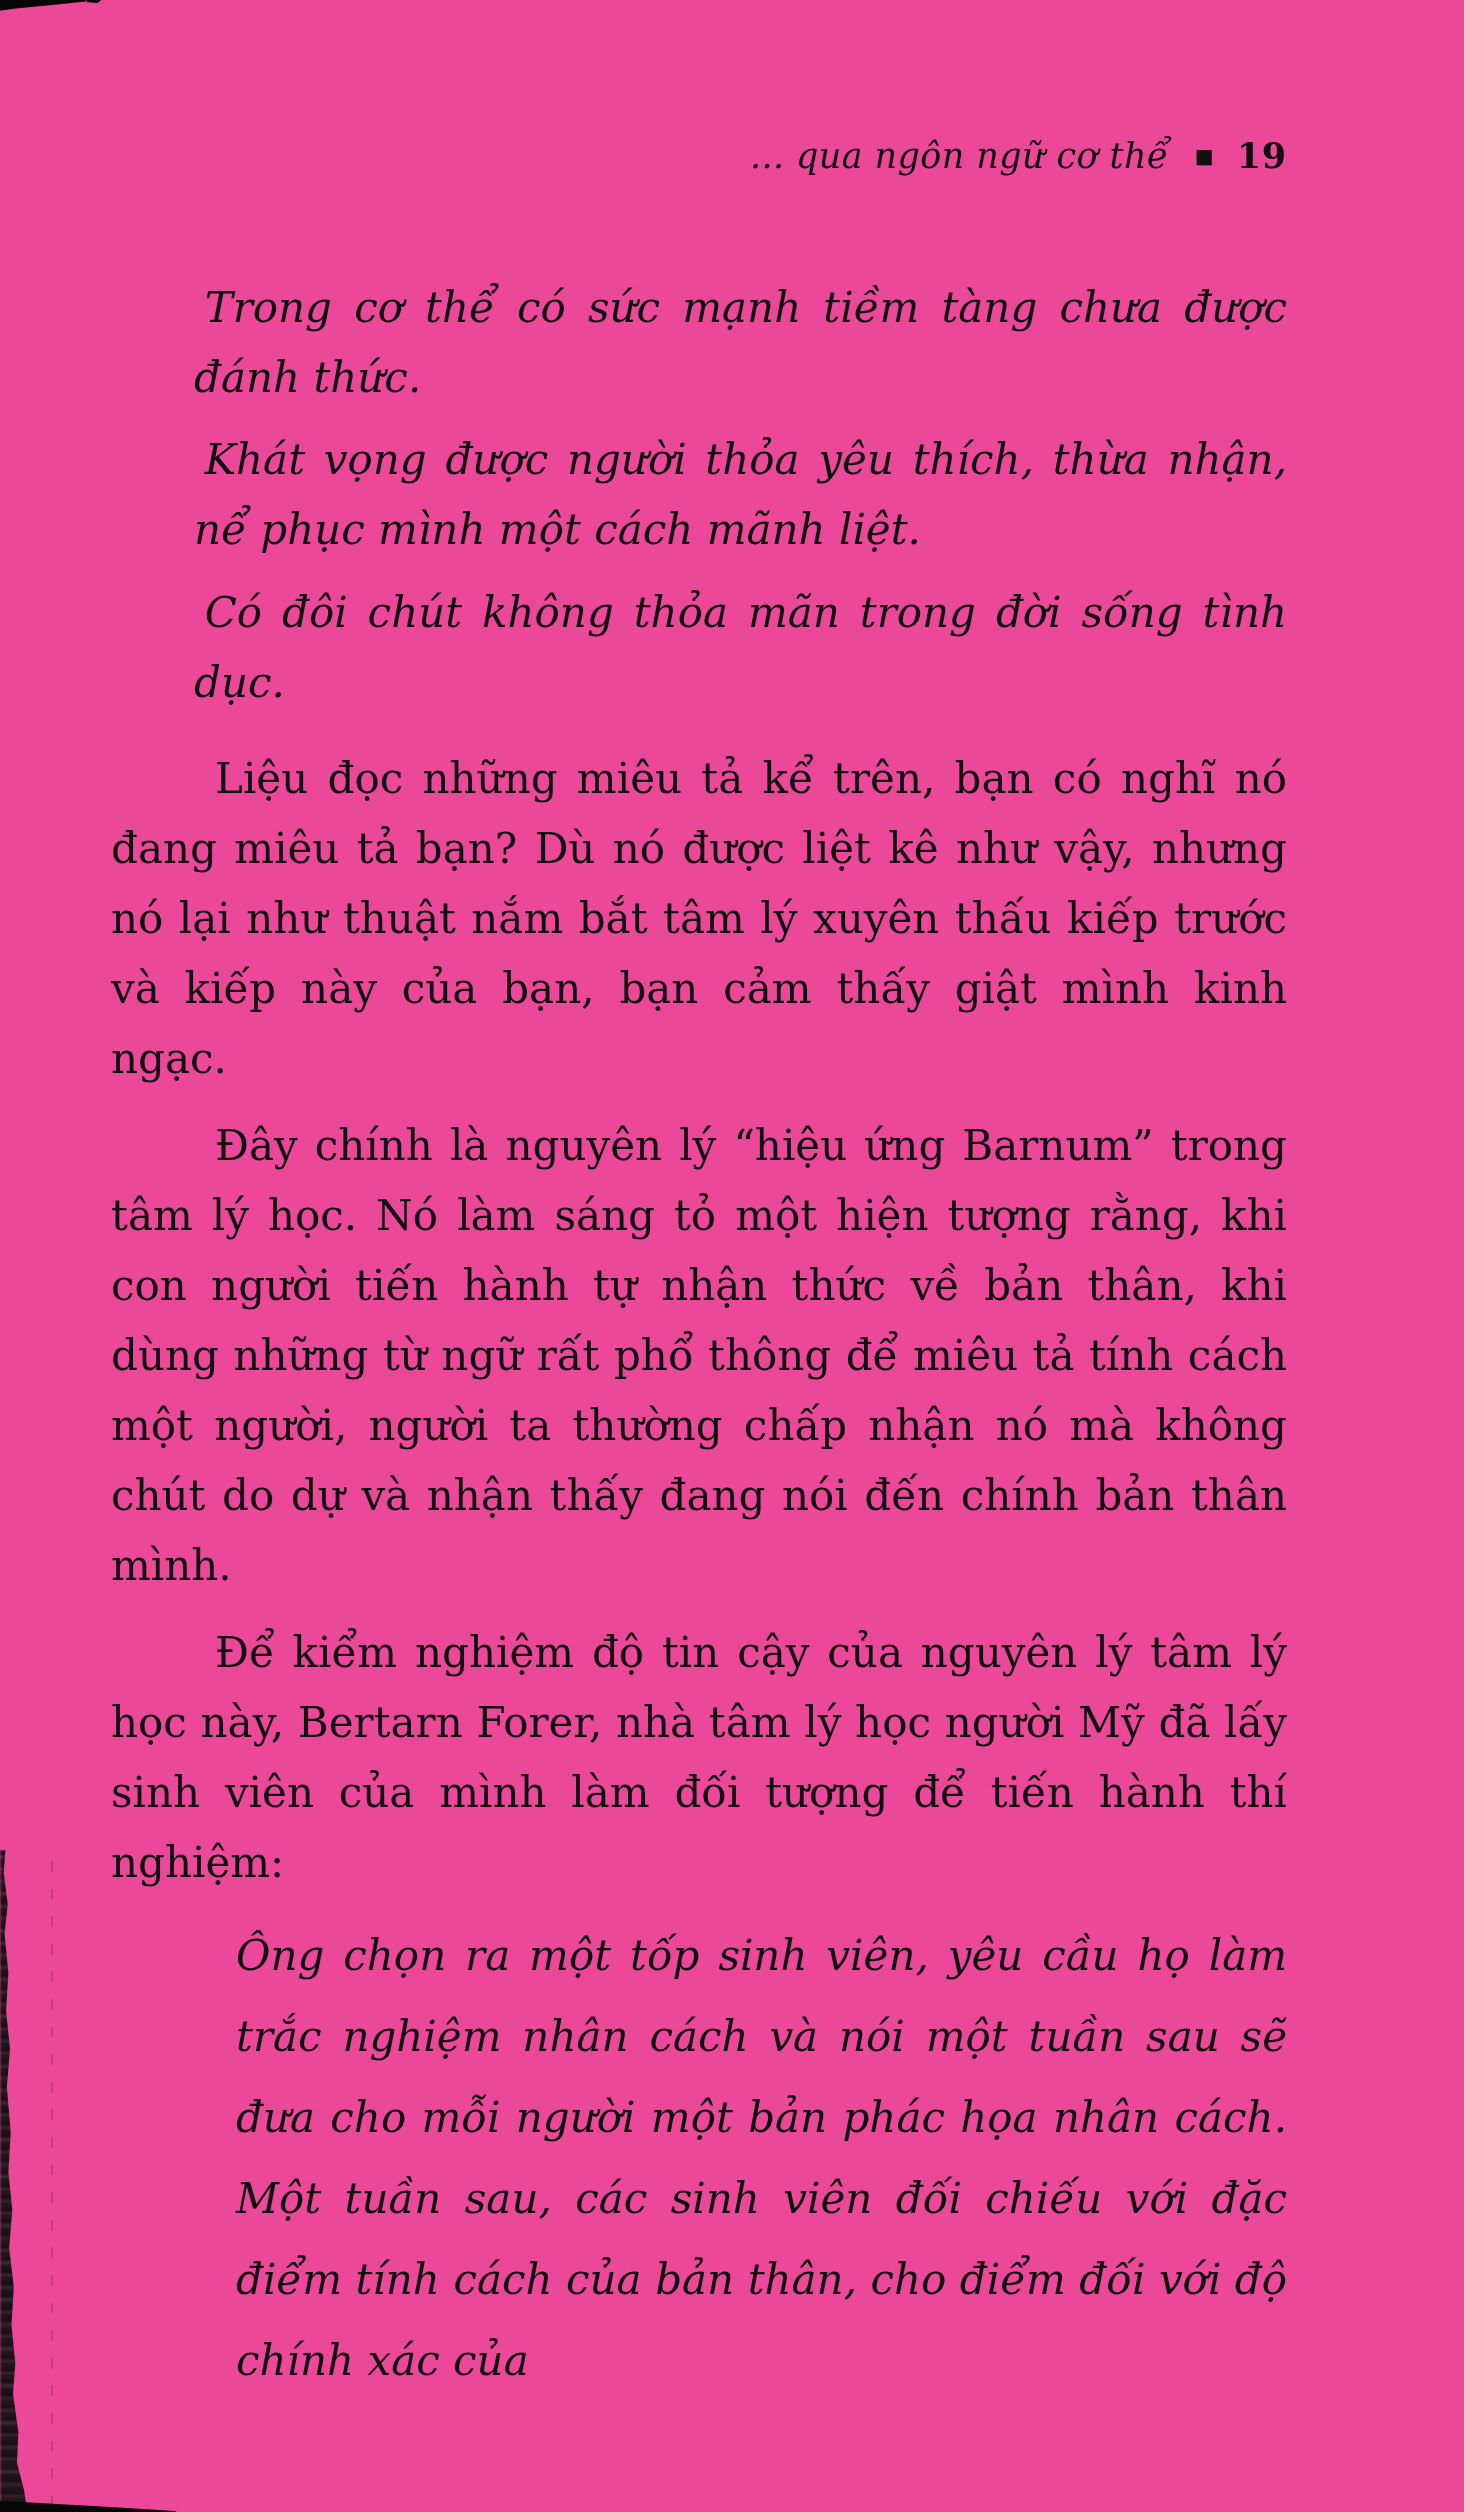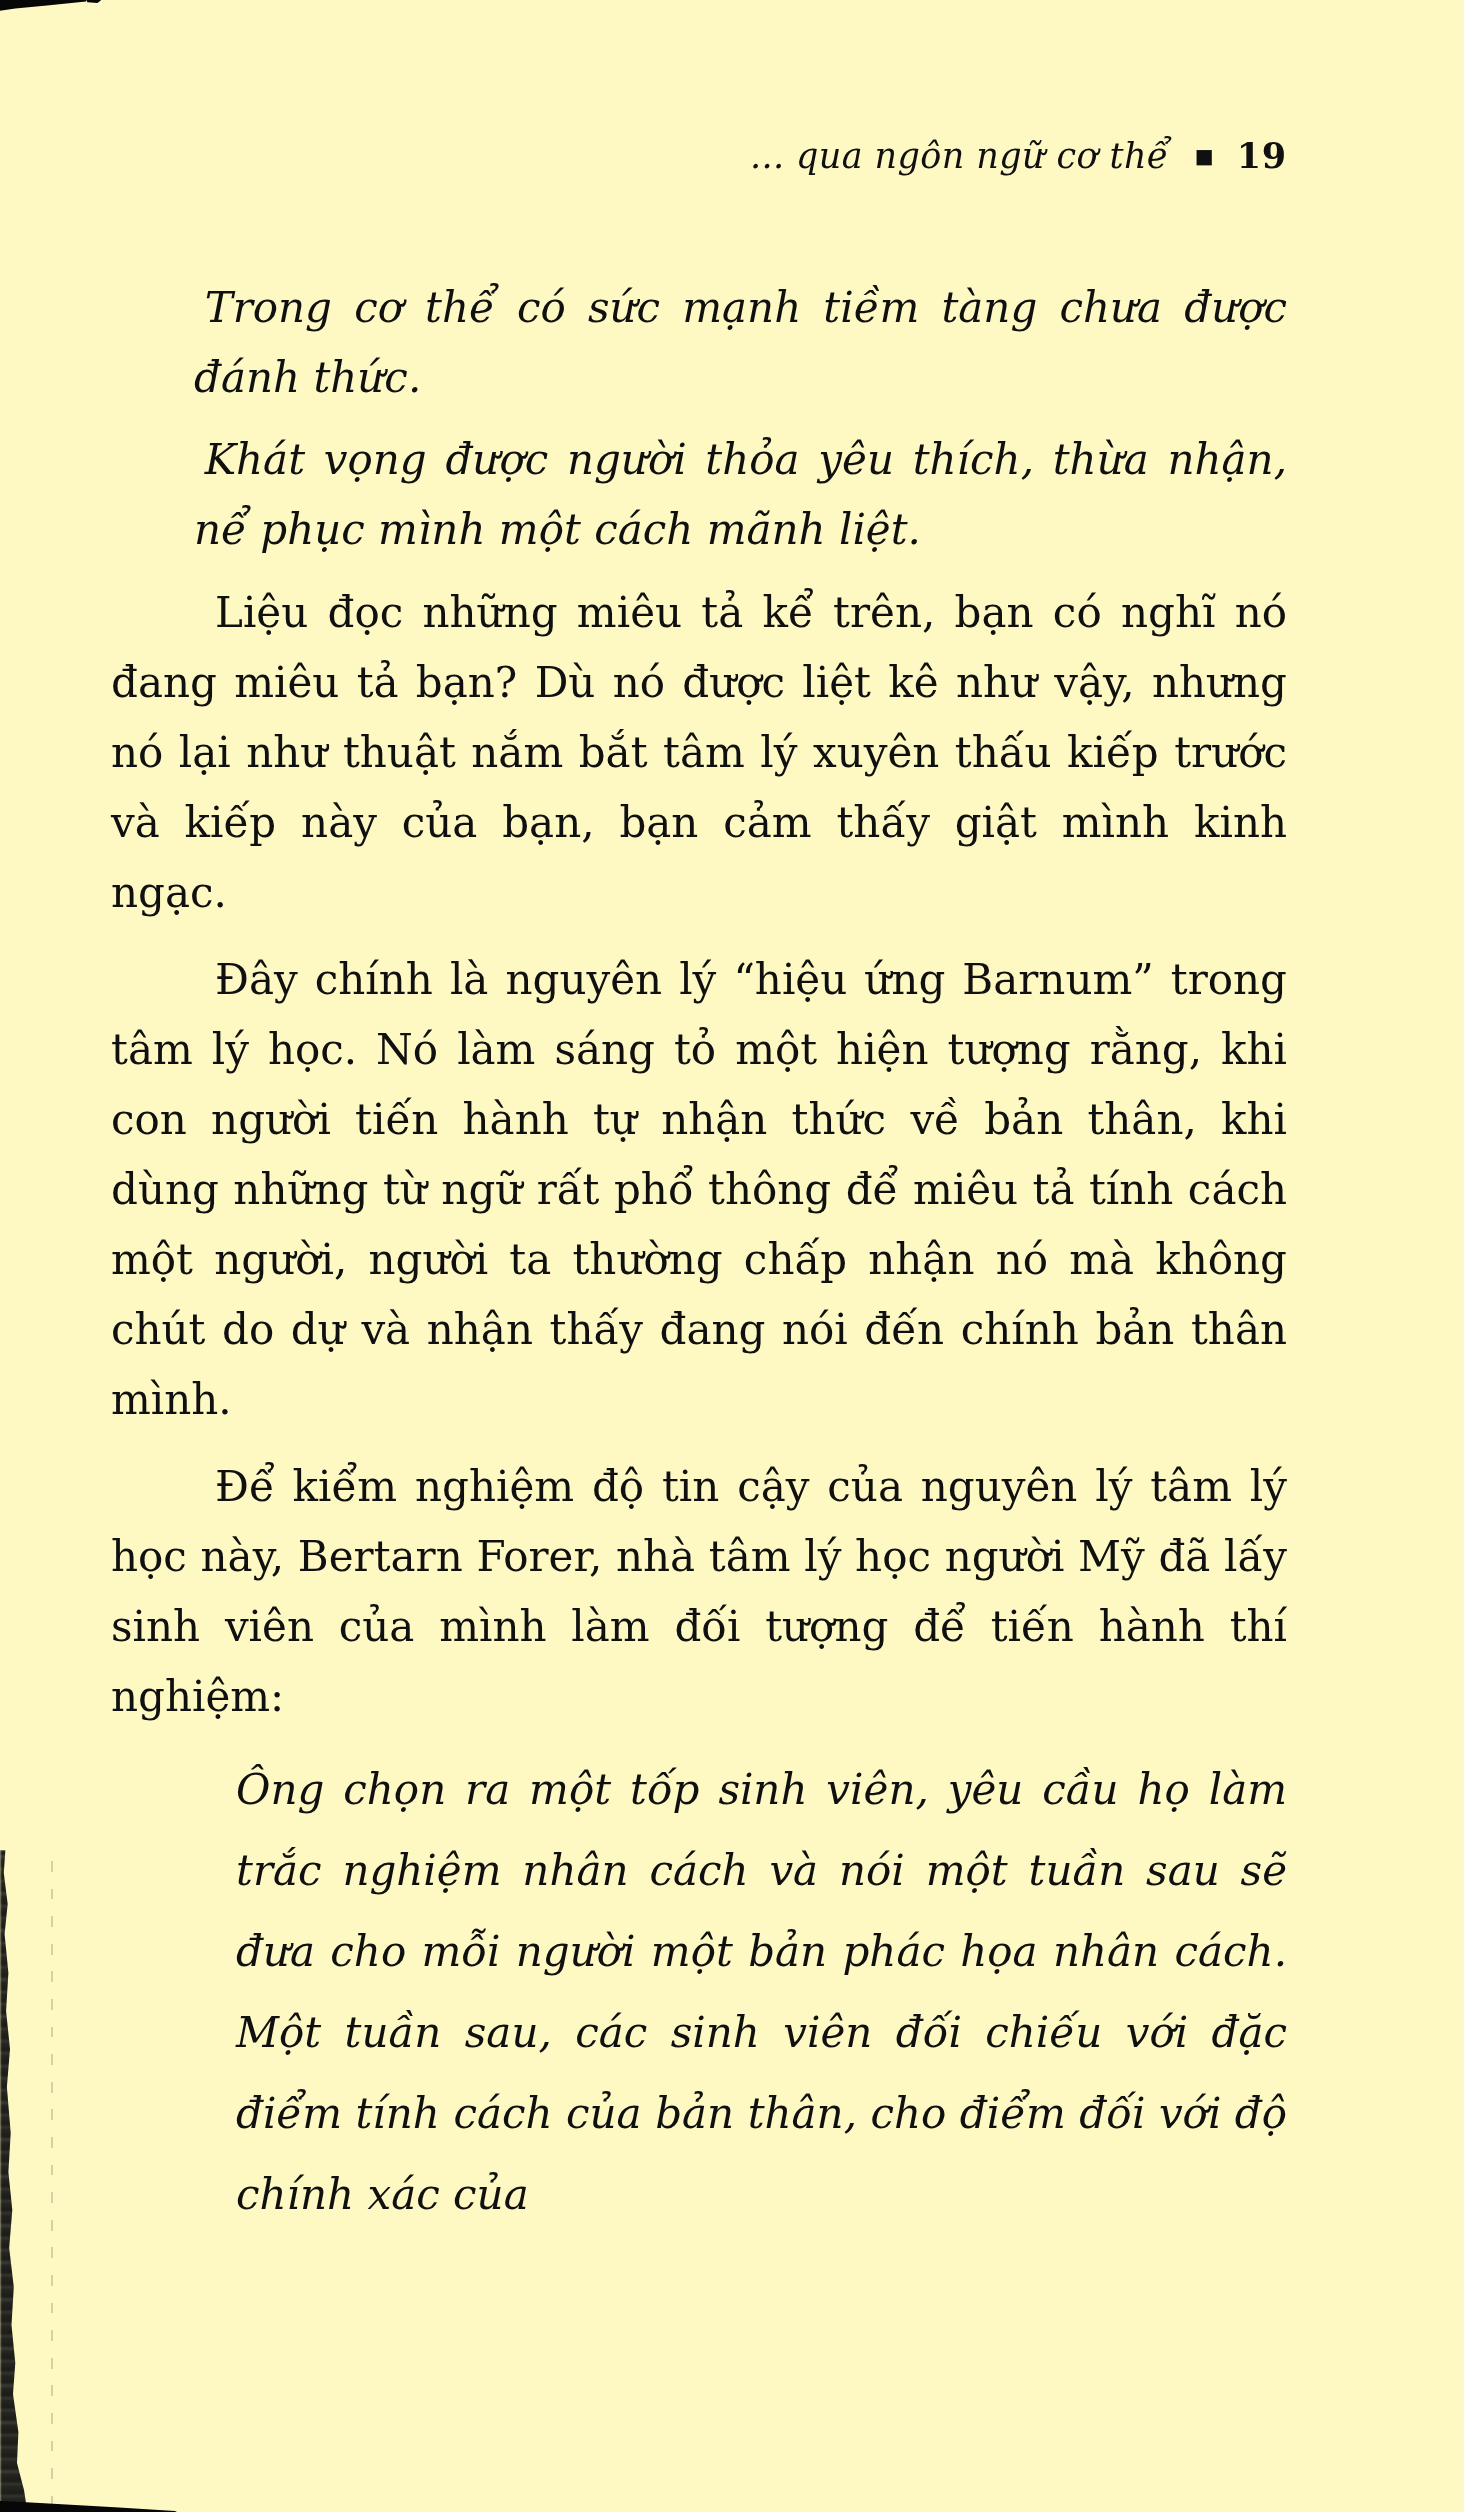--- a/index.html
+++ b/index.html
@@ -4,21 +4,21 @@
 <style>
   html, body {
     margin: 0;
     padding: 0;
     background: #ffffff;
   }
   .page {
     position: relative;
     width: 1464px;
     height: 2512px;
-    background: #fef9c3;
+    background: #ec4899;
     overflow: hidden;
     font-family: "DejaVu Serif", "Liberation Serif", serif;
     color: #101010;
   }
 
   
   .page-header {
     position: absolute;
     top: 135px;
     left: 111px;
@@ -117,20 +117,21 @@
   <div class="artifact artifact-top-edge"></div>
   <div class="artifact artifact-top-dash"></div>
 
   <div class="page-header">
     <span class="running-title">... qua ngôn ngữ cơ thể</span><span class="section-marker">■</span><span class="page-number">19</span>
   </div>
 
   <div class="text-block">
     <p class="intro-quote">Trong cơ thể có sức mạnh tiềm tàng chưa được đánh thức.</p>
     <p class="intro-quote">Khát vọng được người thỏa yêu thích, thừa nhận, nể phục mình một cách mãnh liệt.</p>
+    <p class="intro-quote last">Có đôi chút không thỏa mãn trong đời sống tình dục.</p>
 
     <p class="body-par">Liệu đọc những miêu tả kể trên, bạn có nghĩ nó đang miêu tả bạn? Dù nó được liệt kê như vậy, nhưng nó lại như thuật nắm bắt tâm lý xuyên thấu kiếp trước và kiếp này của bạn, bạn cảm thấy giật mình kinh ngạc.</p>
     <p class="body-par">Đây chính là nguyên lý “hiệu ứng Barnum” trong tâm lý học. Nó làm sáng tỏ một hiện tượng rằng, khi con người tiến hành tự nhận thức về bản thân, khi dùng những từ ngữ rất phổ thông để miêu tả tính cách một người, người ta thường chấp nhận nó mà không chút do dự và nhận thấy đang nói đến chính bản thân mình.</p>
     <p class="body-par">Để kiểm nghiệm độ tin cậy của nguyên lý tâm lý học này, Bertarn Forer, nhà tâm lý học người Mỹ đã lấy sinh viên của mình làm đối tượng để tiến hành thí nghiệm:</p>
 
     <p class="experiment-quote">Ông chọn ra một tốp sinh viên, yêu cầu họ làm trắc nghiệm nhân cách và nói một tuần sau sẽ đưa cho mỗi người một bản phác họa nhân cách. Một tuần sau, các sinh viên đối chiếu với đặc điểm tính cách của bản thân, cho điểm đối với độ chính xác của</p>
   </div>
 
   <div class="artifact gutter-shadow"></div>
   <div class="artifact crease-line"></div>

